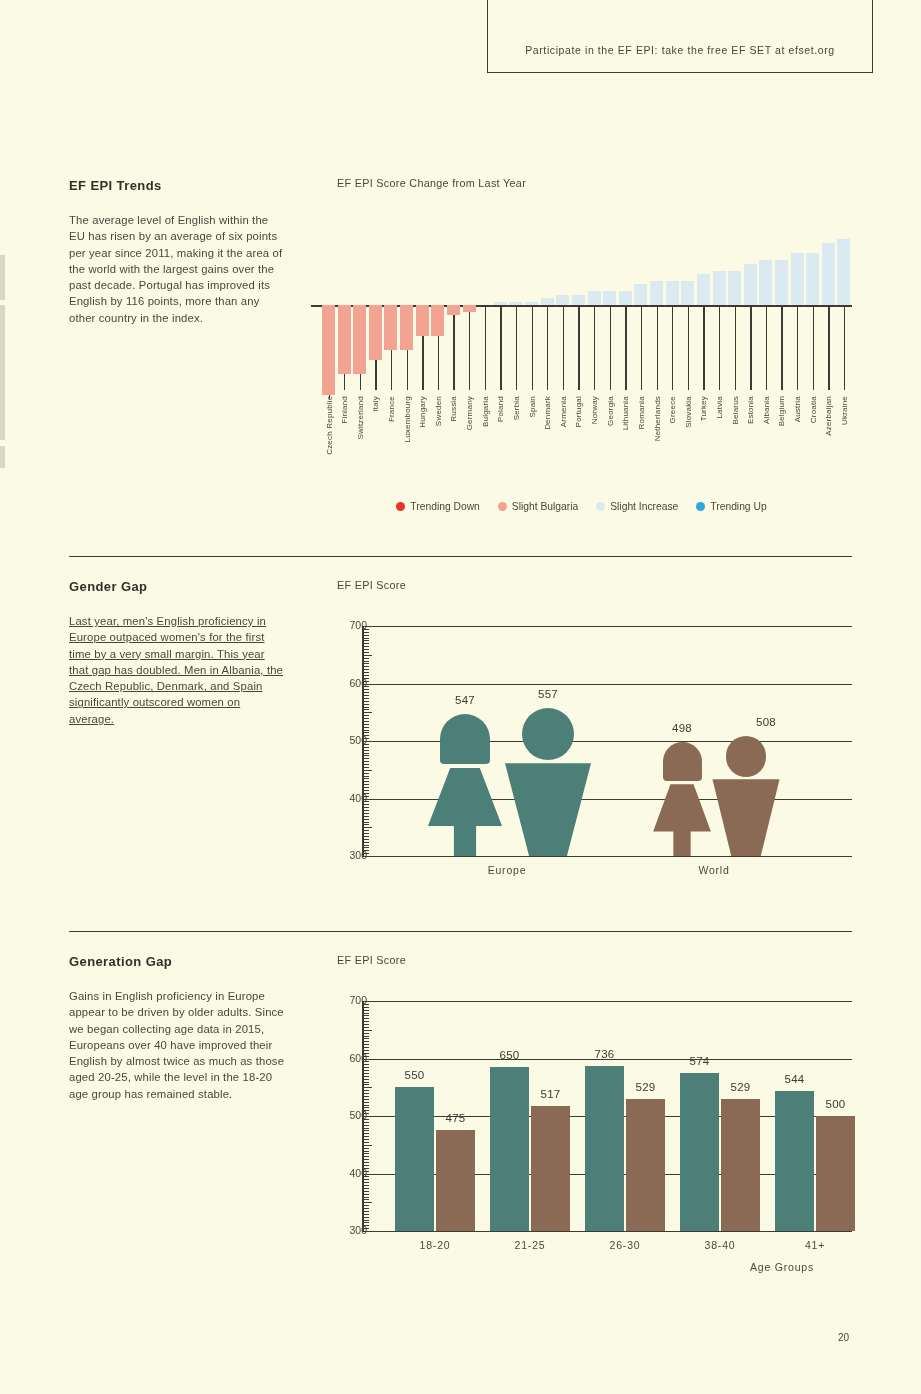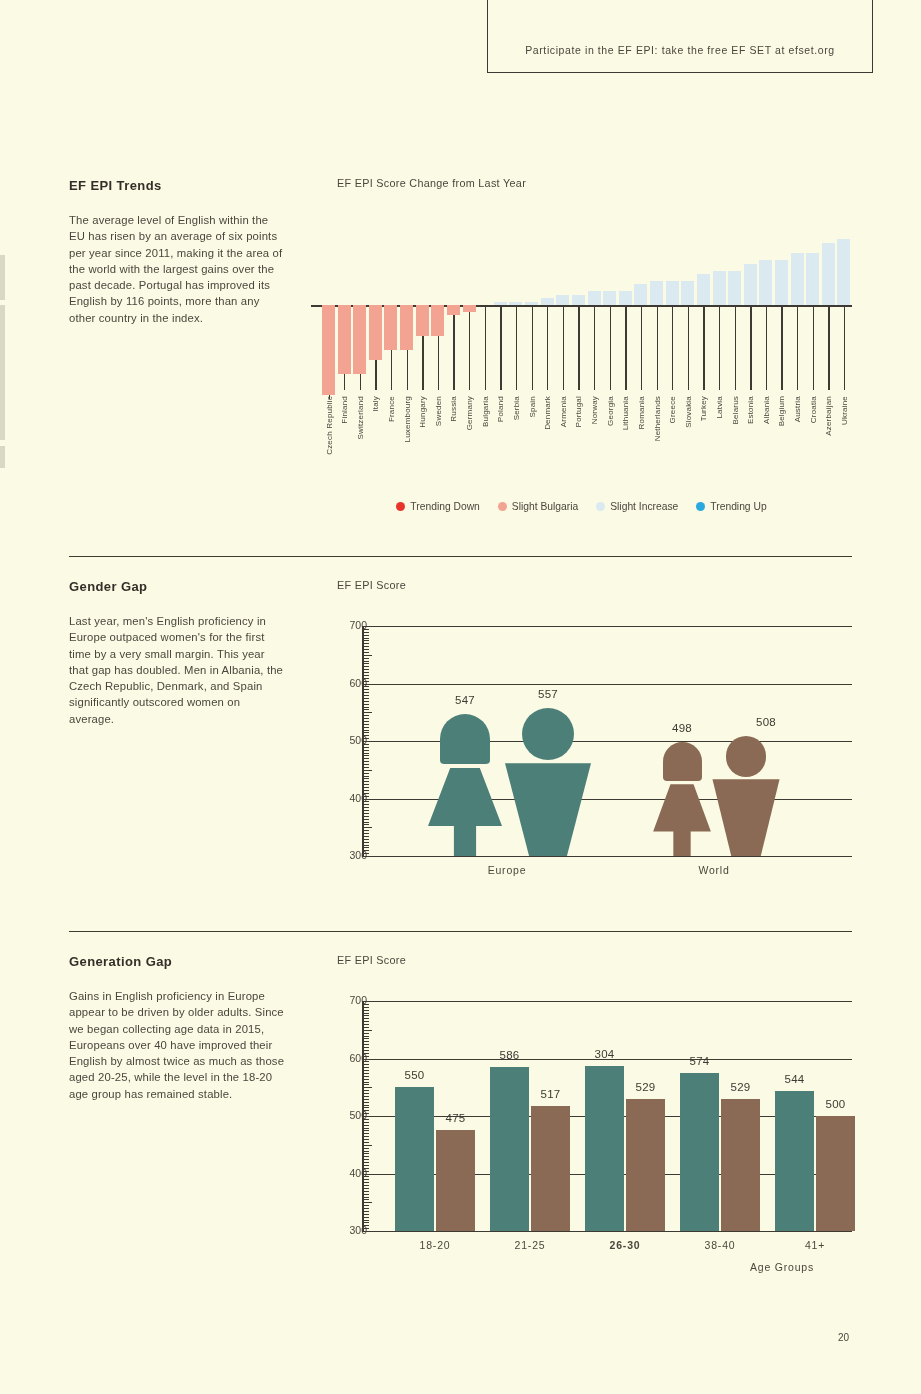--- a/index.html
+++ b/index.html
@@ -209,21 +209,21 @@
       <span>Slight Increase</span>
     </div>
     <div class="lg">
       <span class="lgdot" style="background: rgb(42, 168, 224);"></span>
       <span>Trending Up</span>
     </div>
   </div>
 
 <div class="rule" style="top:556px;"></div>
 <div class="sec-title" style="top:579px;">Gender Gap</div>
-<div class="sec-body" style="top:613px;">Last year, men's English proficiency in Europe outpaced women's for the first time by a very small margin. This year that gap has doubled. Men in Albania, the Czech Republic, Denmark, and Spain significantly outscored women on average.</div>
+<div class="sec-body" style="top:613px;text-decoration:underline;">Last year, men's English proficiency in Europe outpaced women's for the first time by a very small margin. This year that gap has doubled. Men in Albania, the Czech Republic, Denmark, and Spain significantly outscored women on average.</div>
 <div class="chart-title" style="left:337px;top:579px;">EF EPI Score</div>
 <div class="plot" id="gender-plot" style="left:337px;top:612px;width:515px;height:270px;">
     <div class="gridline" style="left: 37px; top: 244px; width: 478px;"></div>
     <div class="ylab" style="left: 0px; top: 237px;">300</div>
     <div class="gridline" style="left: 37px; top: 186.5px; width: 478px;"></div>
     <div class="ylab" style="left: 0px; top: 179.5px;">400</div>
     <div class="gridline" style="left: 37px; top: 129px; width: 478px;"></div>
     <div class="ylab" style="left: 0px; top: 122px;">500</div>
     <div class="gridline" style="left: 37px; top: 71.5px; width: 478px;"></div>
     <div class="ylab" style="left: 0px; top: 64.5px;">600</div>
@@ -431,29 +431,29 @@
     <div class="tick" style="left: 25px; top: 22.625px; width: 7px;"></div>
     <div class="tick" style="left: 25px; top: 19.75px; width: 7px;"></div>
     <div class="tick" style="left: 25px; top: 16.875px; width: 7px;"></div>
     <div class="tick" style="left: 25px; top: 14px; width: 12px;"></div>
     <div class="gbar" title="18-20 Europe: 550" style="left: 58px; top: 100.25px; width: 39px; height: 143.75px; background: rgb(77, 127, 121);"></div>
     <div class="vallab" style="left: 49.5px; top: 82.25px; width: 56px;">550</div>
     <div class="gbar" title="18-20 World: 475" style="left: 99px; top: 143.375px; width: 39px; height: 100.625px; background: rgb(138, 106, 84);"></div>
     <div class="vallab" style="left: 90.5px; top: 125.375px; width: 56px;">475</div>
     <div class="xlab" style="left: 48px; top: 252px; width: 100px;">18-20</div>
     <div class="gbar" title="21-25 Europe: 586" style="left: 153px; top: 79.55px; width: 39px; height: 164.45px; background: rgb(77, 127, 121);"></div>
-    <div class="vallab" style="left: 144.5px; top: 61.55px; width: 56px;">586</div>
+    <div class="vallab" style="left: 144.5px; top: 61.55px; width: 56px;">650</div>
     <div class="gbar" title="21-25 World: 517" style="left: 194px; top: 119.225px; width: 39px; height: 124.775px; background: rgb(138, 106, 84);"></div>
     <div class="vallab" style="left: 185.5px; top: 101.225px; width: 56px;">517</div>
     <div class="xlab" style="left: 143px; top: 252px; width: 100px;">21-25</div>
     <div class="gbar" title="26-30 Europe: 587" style="left: 248px; top: 78.975px; width: 39px; height: 165.025px; background: rgb(77, 127, 121);"></div>
-    <div class="vallab" style="left: 239.5px; top: 60.975px; width: 56px;">304</div>
+    <div class="vallab" style="left: 239.5px; top: 60.975px; width: 56px;">736</div>
     <div class="gbar" title="26-30 World: 529" style="left: 289px; top: 112.325px; width: 39px; height: 131.675px; background: rgb(138, 106, 84);"></div>
     <div class="vallab" style="left: 280.5px; top: 94.325px; width: 56px;">529</div>
-    <div class="xlab" style="left: 238px; top: 252px; width: 100px; font-weight: bold;">26-30</div>
+    <div class="xlab" style="left: 238px; top: 252px; width: 100px;">26-30</div>
     <div class="gbar" title="31-40 Europe: 574" style="left: 343px; top: 86.45px; width: 39px; height: 157.55px; background: rgb(77, 127, 121);"></div>
     <div class="vallab" style="left: 334.5px; top: 68.45px; width: 56px;">574</div>
     <div class="gbar" title="31-40 World: 529" style="left: 384px; top: 112.325px; width: 39px; height: 131.675px; background: rgb(138, 106, 84);"></div>
     <div class="vallab" style="left: 375.5px; top: 94.325px; width: 56px;">529</div>
     <div class="xlab" style="left: 333px; top: 252px; width: 100px;">38-40</div>
     <div class="gbar" title="41+ Europe: 544" style="left: 438px; top: 103.7px; width: 39px; height: 140.3px; background: rgb(77, 127, 121);"></div>
     <div class="vallab" style="left: 429.5px; top: 85.7px; width: 56px;">544</div>
     <div class="gbar" title="41+ World: 500" style="left: 479px; top: 129px; width: 39px; height: 115px; background: rgb(138, 106, 84);"></div>
     <div class="vallab" style="left: 470.5px; top: 111px; width: 56px;">500</div>
     <div class="xlab" style="left: 428px; top: 252px; width: 100px;">41+</div>

